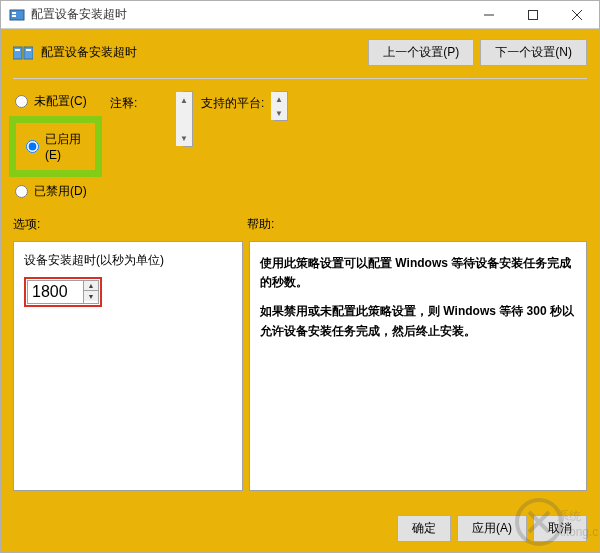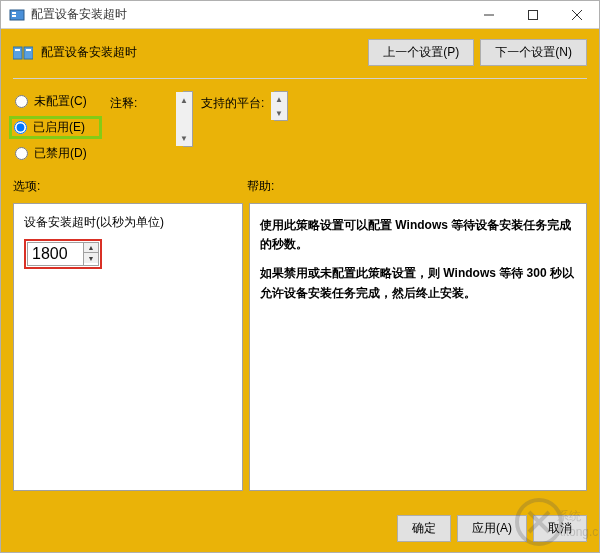--- a/index.html
+++ b/index.html
@@ -102,22 +102,22 @@
       gap: 10px;
       padding-top: 2px;
     }
     .radio-item {
       display: flex;
       align-items: center;
       gap: 4px;
       cursor: pointer;
     }
     .radio-item.highlighted {
-      border: 3px solid #84cc16;
-      padding: 0;
+      border: 7px solid #84cc16;
+      padding: 8px;
       margin: -4px;
     }
     .radio-item input { margin: 0 2px 0 2px; cursor: pointer; }
     .radio-item label { cursor: pointer; }
 
     .annot-col {
       flex: 1;
       display: flex;
       gap: 8px;
     }

